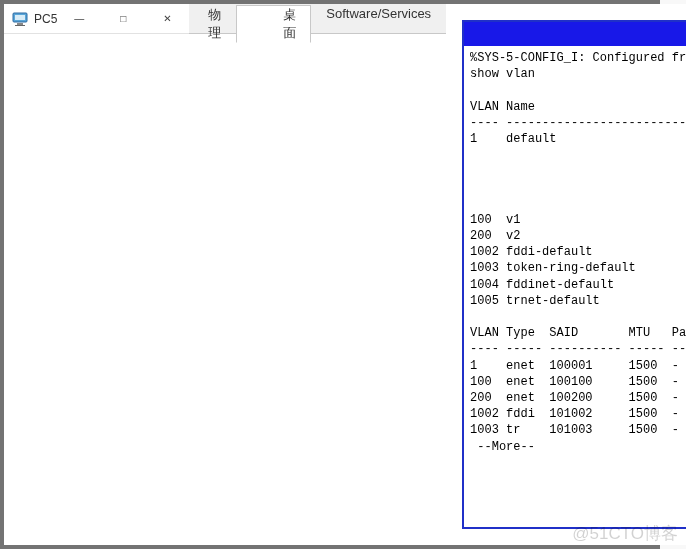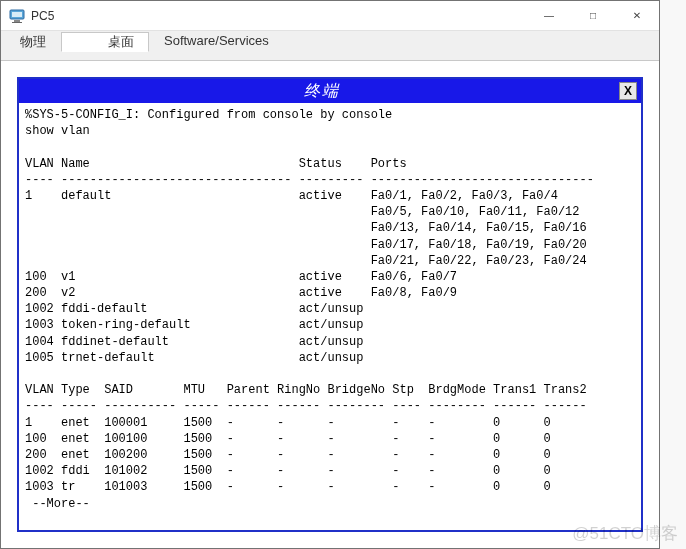--- a/index.html
+++ b/index.html
@@ -9,23 +9,23 @@
     background: #f8f8f8;
     width: 686px;
     height: 549px;
     overflow: hidden;
     position: relative;
   }
   .window {
     width: 660px;
     height: 549px;
     background: #fff;
-    border: 1px solid #737373;
-    display: flex;
-    flex-direction: column;
+    border: 4px solid #737373;
+    display: flex;
+    flex-direction: row;
   }
   .titlebar {
     height: 30px;
     background: #fff;
     display: flex;
     align-items: center;
     border-bottom: 1px solid #e2e2e2;
   }
   .title-left {
     display: flex;

